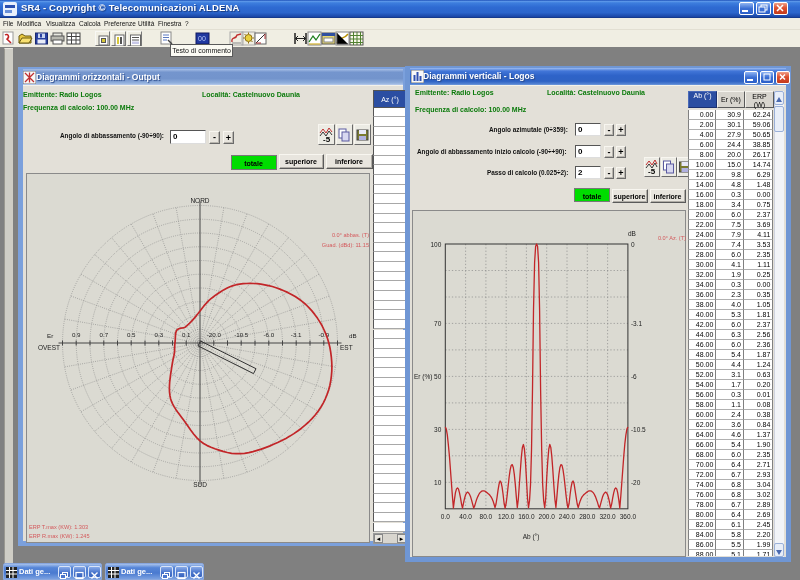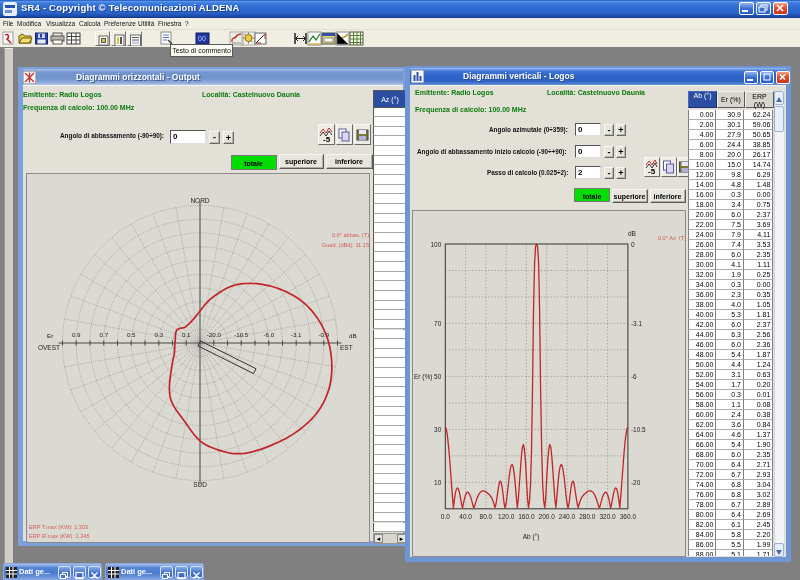--- a/index.html
+++ b/index.html
@@ -20,21 +20,21 @@
 #tooltip { left:170px; top:44px; width:63px; height:13px; background:#fbfaf3; border:1px solid #5a5a5a; font-size:7px; color:#111; text-align:center; line-height:11px; z-index:60; }
 
 #behind { left:4px; top:48px; width:9px; height:515px; background:#cfcdc5; border-top:1px solid #e8e6de; border-left:1px solid #9a9890; }
 
 .cwin { position:absolute; }
 .cwin .frame { position:absolute; inset:0; border:5px solid #7ba0dc; border-top-width:2px; }
 .titleL { position:absolute; left:2px; top:2px; right:2px; height:16px;
   background:linear-gradient(180deg,#a8bfe6 0%,#7495cd 20%,#7394cc 60%,#92b0dd 88%,#b8cbec 100%); }
 .titleA { position:absolute; left:2px; top:2px; right:2px; height:17px;
   background:linear-gradient(180deg,#9dbcf0 0%,#4276d8 18%,#2e63c8 45%,#2f63c4 78%,#5585d4 95%,#7ba0dc 100%); }
-.ctitle { position:absolute; left:18px; top:5px; color:#fff; font-size:8.5px; font-weight:bold; text-shadow:1px 1px 1px #2a4a8a;margin-left:40px; }
+.ctitle { position:absolute; left:18px; top:5px; color:#fff; font-size:8.5px; font-weight:bold; text-shadow:1px 1px 1px #2a4a8a; }
 
 #lwin { left:18px; top:67px; width:390px; height:479px; }
 #lwin .body { position:absolute; left:5px; top:18px; right:5px; bottom:5px; background:#e3e0d8; border-top:1px solid #f4f2ea; }
 
 #rwin { left:405px; top:66px; width:386px; height:496px; }
 #rwin .body { position:absolute; left:5px; top:19px; right:5px; bottom:5px; background:#e3e0d8; border-top:1px solid #f4f2ea; }
 
 .green { position:absolute; color:#0b7a0b; font-weight:bold; font-size:7px; white-space:nowrap; }
 .lbl { position:absolute; color:#111; font-weight:bold; font-size:6.4px; white-space:nowrap; }
 .inp { position:absolute; background:#fff; border:1px solid #555; border-right-color:#ddd; border-bottom-color:#ddd; font-size:8px; font-weight:bold; color:#000; padding-left:2px; line-height:11px; }

